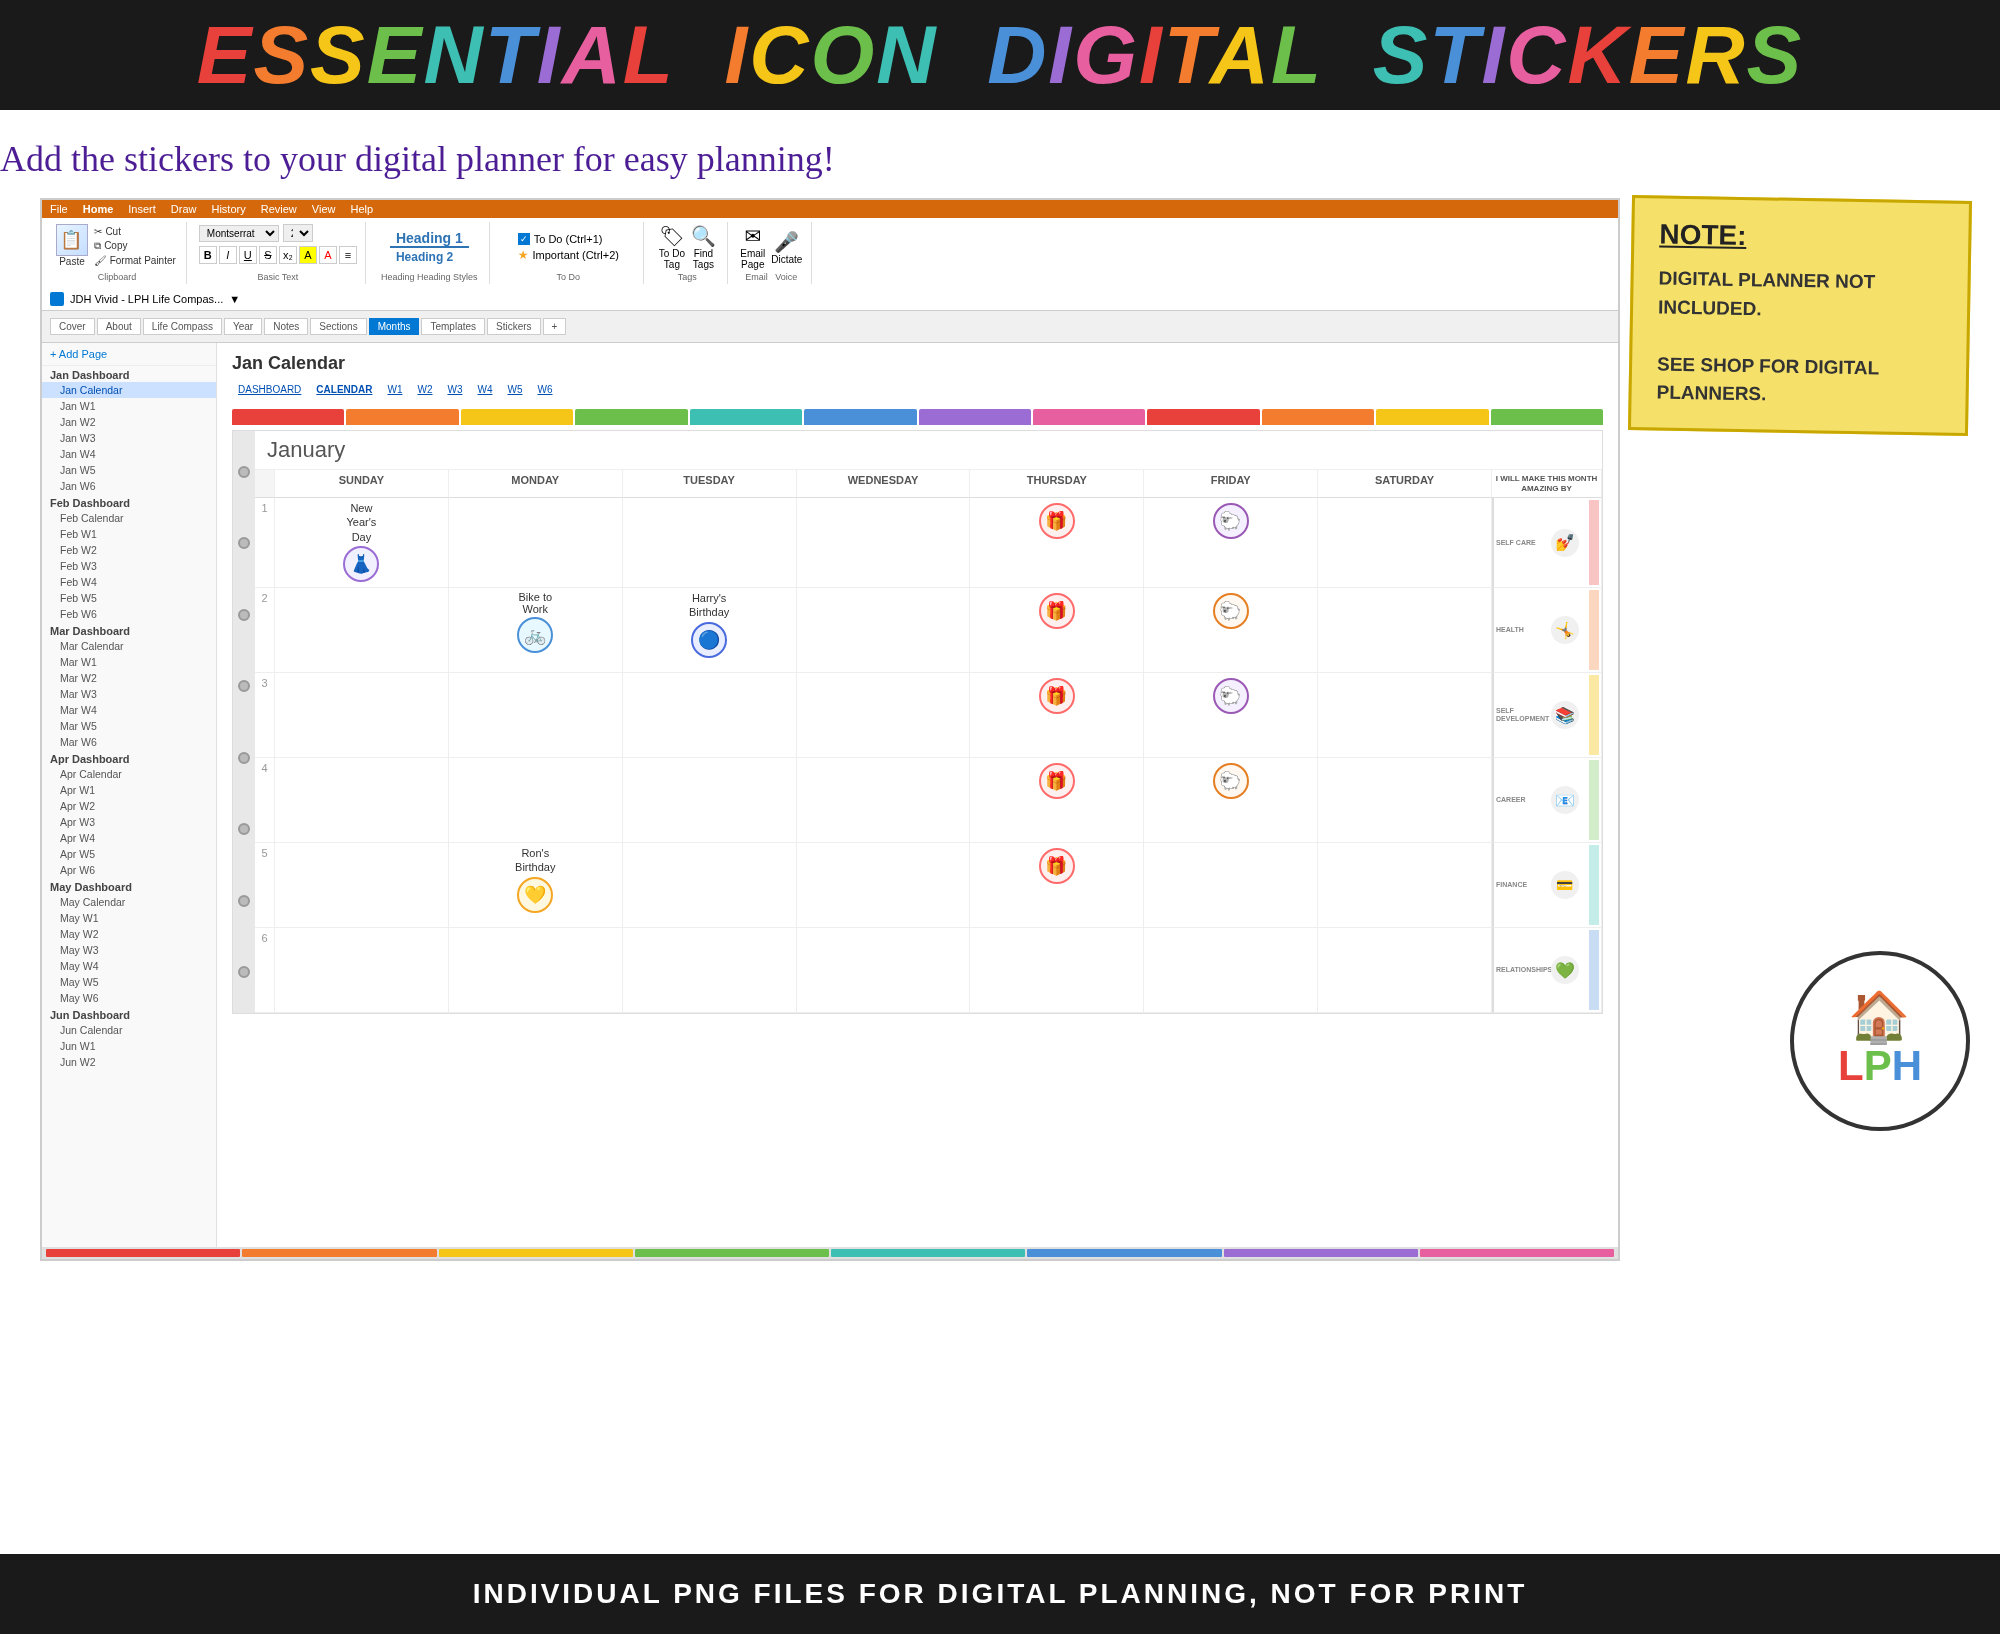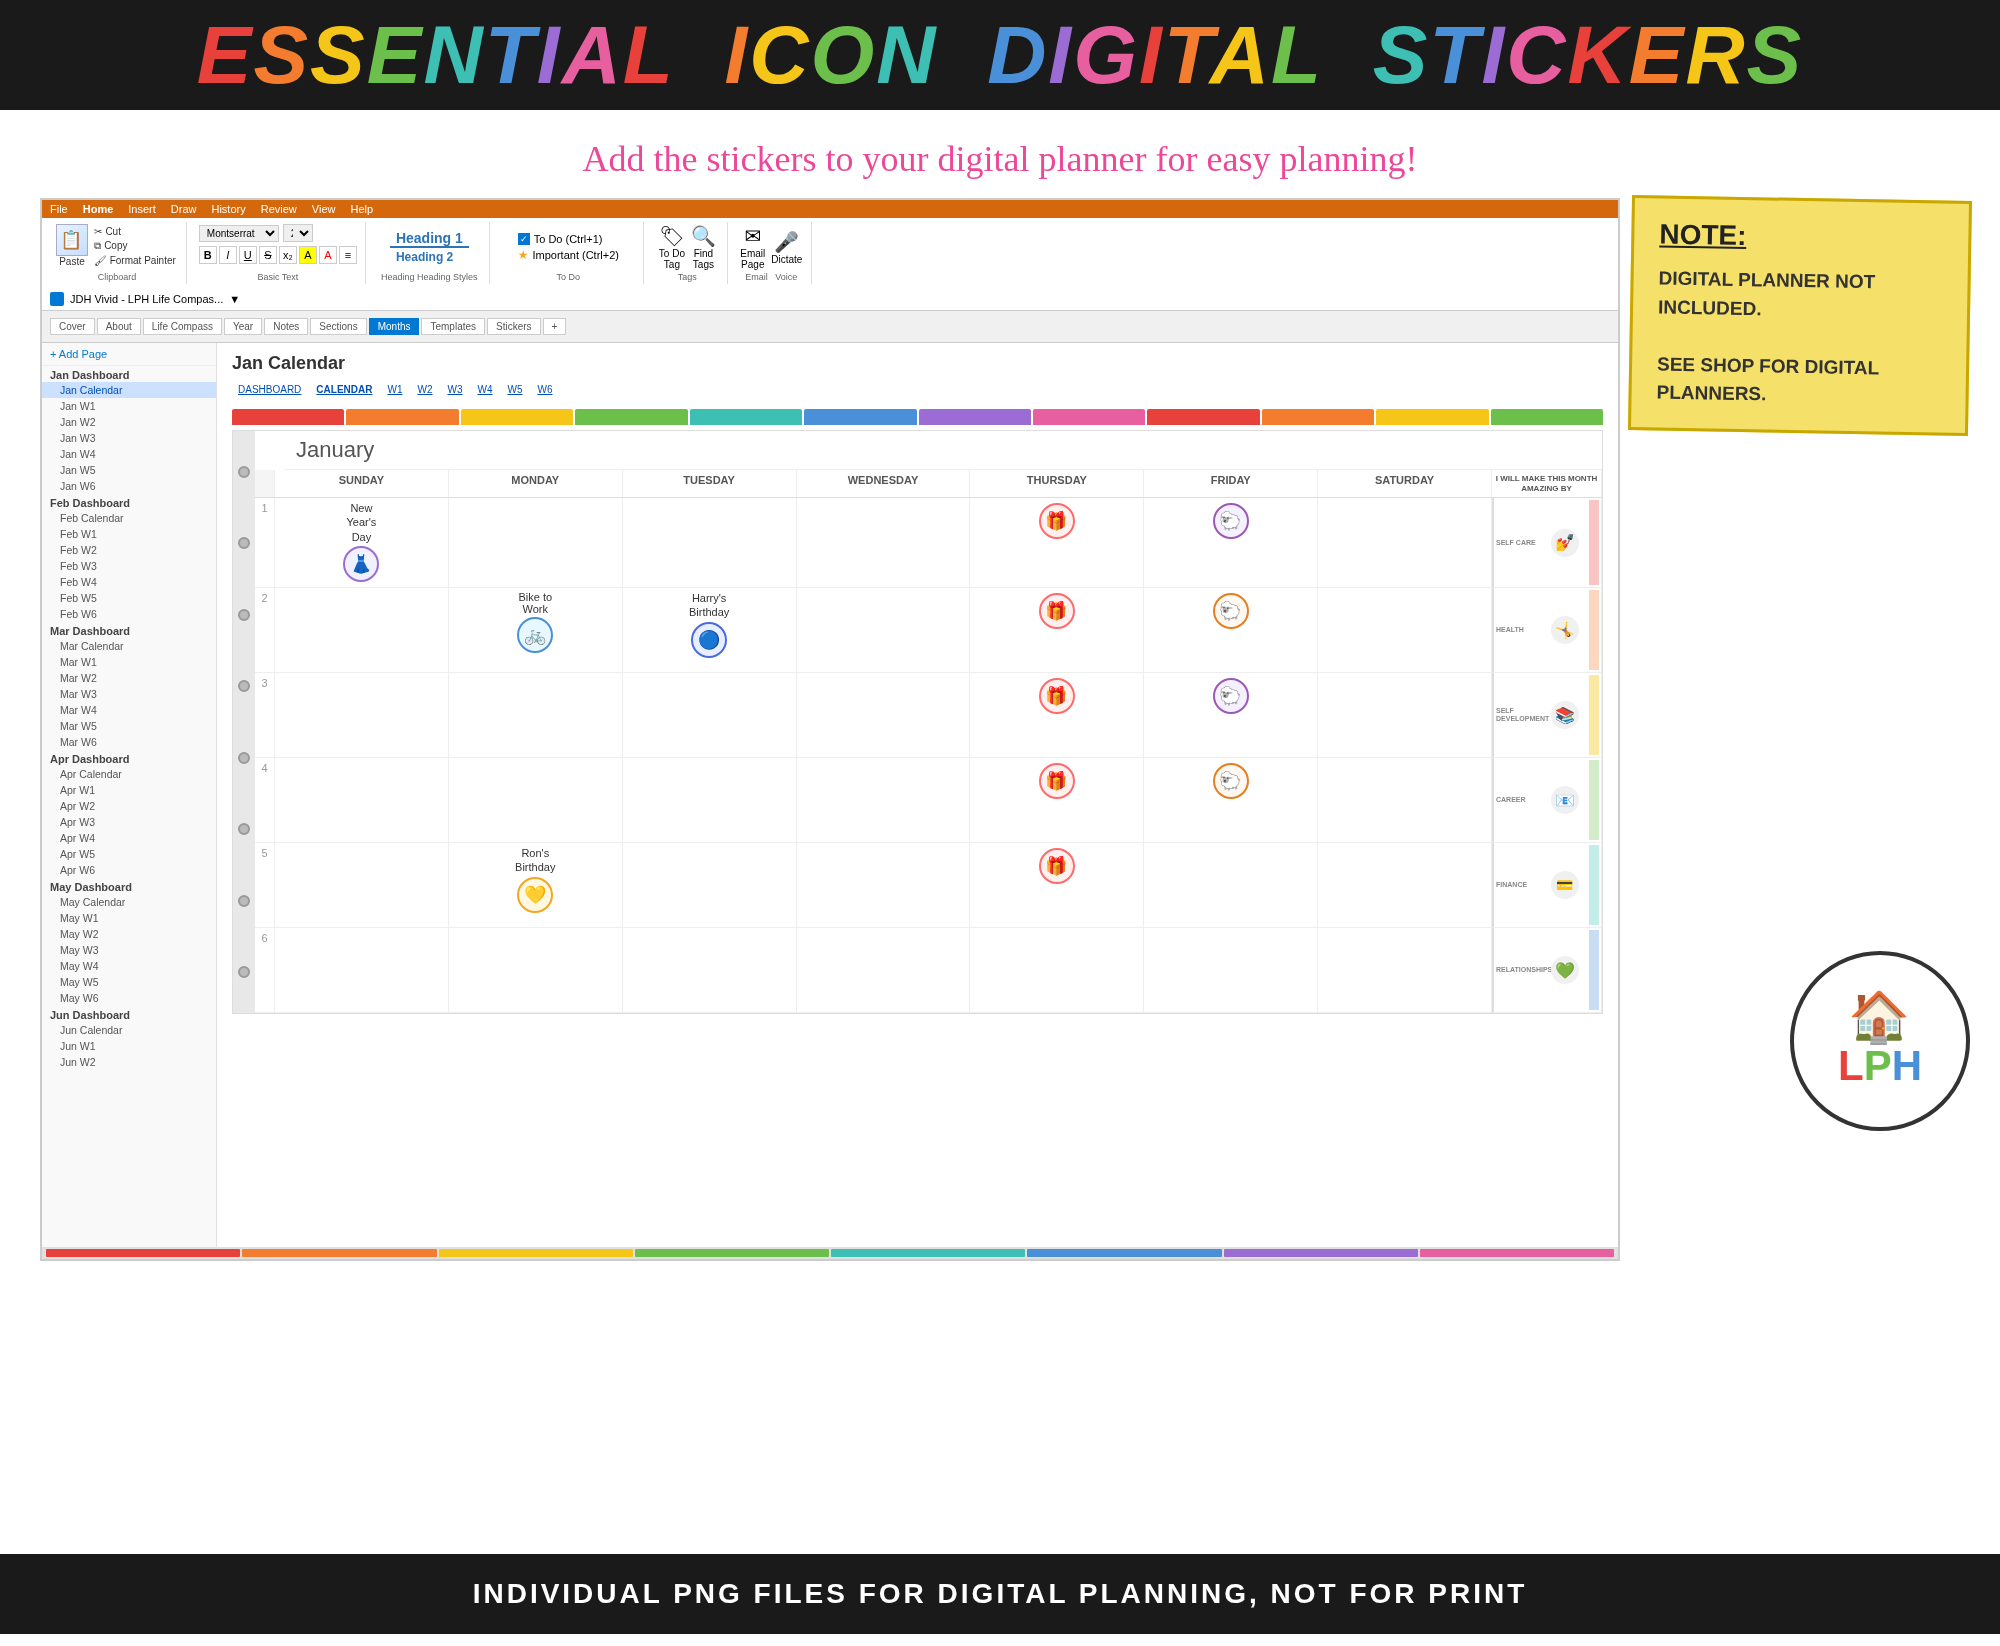--- a/index.html
+++ b/index.html
@@ -33,25 +33,24 @@
     .t-yellow { color: #f5c518; }
     .t-green { color: #6dbf4b; }
     .t-teal { color: #3dbfb3; }
     .t-blue { color: #4a90d9; }
     .t-purple { color: #9b6dd4; }
     .t-pink { color: #e85fa0; }
 
     
     .subtitle-bar {
       width: 100%;
-      text-align: center;
       padding: 28px 0 18px 0;
       font-size: 36px;
       font-weight: 400;
-      color: #ec4899;
+      color: #4c1d95;
       font-family: Georgia, serif;
     }
 
     
     .main-content {
       display: flex;
       width: 100%;
       padding: 0 40px;
       gap: 30px;
       position: relative;
@@ -255,21 +254,20 @@
       border: 2px solid #999;
     }
     .cal-main {
       flex: 1;
     }
     .cal-month-header {
       display: flex;
       align-items: flex-end;
       padding: 6px 12px;
       border-bottom: 1px solid #eee;
-      margin-left: 29px;
     }
     .cal-month-name {
       font-size: 22px;
       font-weight: 300;
       color: #555;
       margin-right: 10px;
     }
 
     
     .cal-grid {

